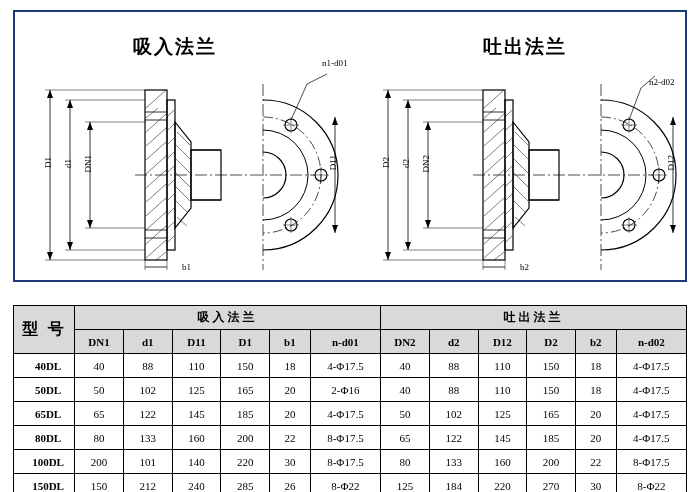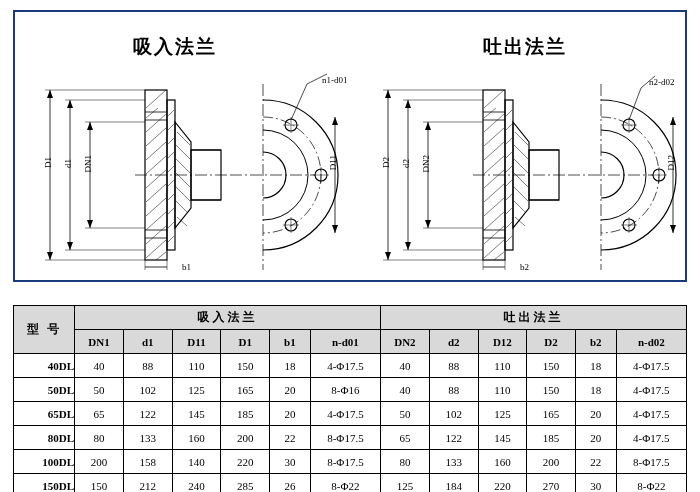--- a/index.html
+++ b/index.html
@@ -44,22 +44,22 @@
   .tbl td,.tbl th{
     border:1px solid #000;
     text-align:center;
     font-size:11px;
     padding:2px 0;
     height:19px;
     background:#ffffff;
   }
   .tbl .hdr-grp{background:#d9d9d9;font-weight:bold;font-size:12px;letter-spacing:3px;font-family:"DejaVu Sans",sans-serif;}
   .tbl .hdr-sub{background:#d9d9d9;font-weight:bold;font-size:11px;}
-  .tbl .modelcell{background:#d9d9d9;font-weight:bold;font-size:12px;letter-spacing:2px;font-family:"DejaVu Sans",sans-serif;}
-  .tbl .model{text-align:right;padding-left:8px;font-weight:bold;}
+  .tbl .modelcell{background:#d9d9d9;font-weight:bold;font-size:16px;letter-spacing:2px;font-family:"DejaVu Sans",sans-serif;}
+  .tbl .model{text-align:center;padding-left:8px;font-weight:bold;}
 </style>
 </head>
 <body>
 
 <div class="wrap">
 
   <div class="drawing">
 
     <div class="panel-title title-left">吸入法兰</div>
     <div class="panel-title title-right">吐出法兰</div>
@@ -255,21 +255,21 @@
         <path d="M658 105 l-3 8 l6 0 z" fill="#000" stroke="none"></path>
         <path d="M658 221 l-3 -8 l6 0 z" fill="#000" stroke="none"></path>
       </g>
     </svg>
 
     <div class="lbl v" style="left:28px;top:145px;"><span>D1</span></div>
     <div class="lbl v" style="left:48px;top:147px;"><span>d1</span></div>
     <div class="lbl v" style="left:68px;top:143px;"><span>DN1</span></div>
     <div class="lbl" style="left:167px;top:250px;"><span>b1</span></div>
     <div class="lbl v" style="left:313px;top:143px;"><span>D11</span></div>
-    <div class="lbl" style="left:307px;top:63px;"><span>n1-d01</span></div>
+    <div class="lbl" style="left:307px;top:46px;"><span>n1-d01</span></div>
 
     <div class="lbl v" style="left:366px;top:145px;"><span>D2</span></div>
     <div class="lbl v" style="left:386px;top:147px;"><span>d2</span></div>
     <div class="lbl v" style="left:406px;top:143px;"><span>DN2</span></div>
     <div class="lbl" style="left:505px;top:250px;"><span>b2</span></div>
     <div class="lbl v" style="left:651px;top:143px;"><span>D12</span></div>
     <div class="lbl" style="left:634px;top:65px;"><span>n2-d02</span></div>
   </div>
 
   <table class="tbl">
@@ -325,21 +325,21 @@
           <td>18</td>
           <td>4-Φ17.5</td>
         </tr>
         <tr>
           <td class="model">50DL</td>
           <td>50</td>
           <td>102</td>
           <td>125</td>
           <td>165</td>
           <td>20</td>
-          <td>8-Φ16</td>
+          <td>2-Φ16</td>
           <td>40</td>
           <td>88</td>
           <td>110</td>
           <td>150</td>
           <td>18</td>
           <td>4-Φ17.5</td>
         </tr>
         <tr>
           <td class="model">65DL</td>
           <td>65</td>
@@ -366,21 +366,21 @@
           <td>65</td>
           <td>122</td>
           <td>145</td>
           <td>185</td>
           <td>20</td>
           <td>4-Φ17.5</td>
         </tr>
         <tr>
           <td class="model">100DL</td>
           <td>200</td>
-          <td>158</td>
+          <td>101</td>
           <td>140</td>
           <td>220</td>
           <td>30</td>
           <td>8-Φ17.5</td>
           <td>80</td>
           <td>133</td>
           <td>160</td>
           <td>200</td>
           <td>22</td>
           <td>8-Φ17.5</td>

